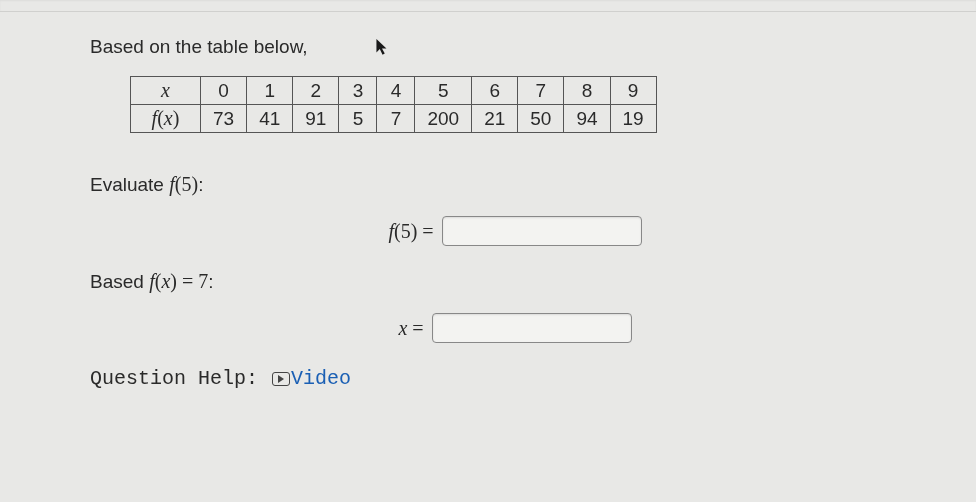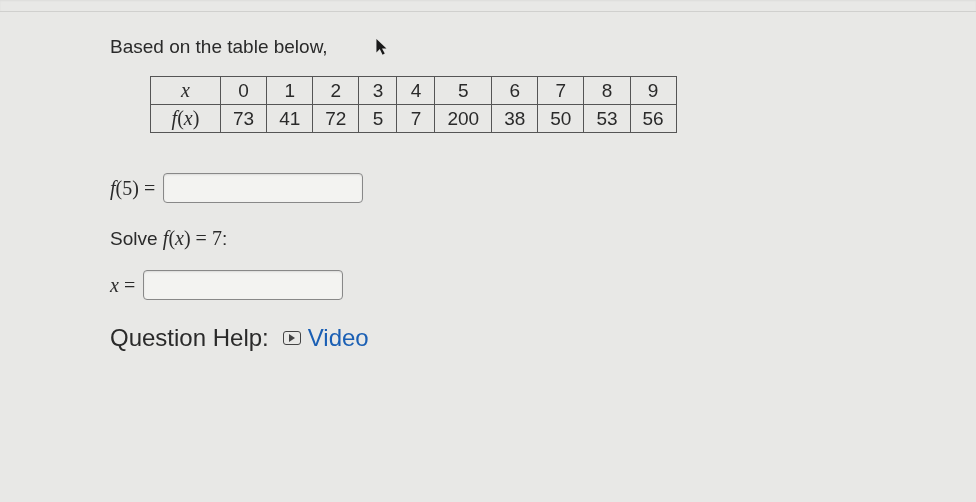--- a/index.html
+++ b/index.html
@@ -12,21 +12,20 @@
       color: #2a2a2a;
     }
     .top-border {
       height: 12px;
       background: #e8e8e6;
       border-bottom: 1px solid #d0d0ce;
       box-shadow: inset 0 1px 2px rgba(0,0,0,0.05);
     }
     .content {
       padding: 24px 36px 20px 90px;
-      margin-left: 20px;
     }
     .intro {
       font-size: 19px;
       margin-bottom: 18px;
       color: #2a2a2a;
     }
     .cursor {
       position: absolute;
       left: 375px;
       top: 38px;
@@ -62,48 +61,50 @@
     .prompt {
       font-size: 19px;
       margin-bottom: 20px;
     }
     .mathit { font-style: italic; font-family: 'Times New Roman', serif; font-size: 20px; }
     .mathrm { font-family: 'Times New Roman', serif; font-size: 20px; }
     .eq-row {
       display: flex;
       align-items: center;
       margin-bottom: 24px;
+      justify-content: center;
     }
     .eq-label {
       font-family: 'Times New Roman', serif;
       font-size: 20px;
       margin-right: 8px;
     }
     input.answer {
       border: 1px solid #888;
       border-radius: 4px;
       background: #f3f3f1;
       height: 30px;
       width: 200px;
       padding: 4px 8px;
       font-size: 16px;
       box-shadow: inset 0 1px 2px rgba(0,0,0,0.1);
     }
     .help-row {
-      font-size: 24px;
+      font-size: 20px;
       display: flex;
       align-items: center;
       gap: 14px;
+      font-family: Liberation Mono, monospace;
     }
     .video-link {
       color: #1a5fb4;
       text-decoration: none;
       display: inline-flex;
       align-items: center;
-      gap: 7px;
+      gap: 1px;
       cursor: pointer;
     }
     .video-icon {
       border: 1.5px solid #444;
       border-radius: 3px;
       width: 18px;
       height: 14px;
       display: inline-flex;
       align-items: center;
       justify-content: center;
@@ -136,41 +137,44 @@
         <td>5</td>
         <td>6</td>
         <td>7</td>
         <td>8</td>
         <td>9</td>
       </tr>
       <tr>
         <td class="fhdr"><span class="mathit">f</span>(<span class="mathit">x</span>)</td>
         <td>73</td>
         <td>41</td>
-        <td>72</td>
+        <td>91</td>
         <td>5</td>
         <td>7</td>
         <td>200</td>
-        <td>38</td>
+        <td>21</td>
         <td>50</td>
-        <td>53</td>
-        <td>56</td>
+        <td>94</td>
+        <td>19</td>
       </tr>
     </tbody>
       </table>
   </div>
 
+  <p class="prompt">
+    <span>Evaluate </span><span class="mathit">f</span><span class="mathrm">(5)</span><span>:</span>
+  </p>
 
   <div class="eq-row">
     <span class="eq-label"><span class="mathit">f</span>(5) =</span>
     <input class="answer" type="text" value="" style="">
   </div>
 
   <p class="prompt">
-    <span>Solve </span><span class="mathit">f</span><span class="mathrm">(</span><span class="mathit">x</span><span class="mathrm">) = 7</span><span>:</span>
+    <span>Based </span><span class="mathit">f</span><span class="mathrm">(</span><span class="mathit">x</span><span class="mathrm">) = 7</span><span>:</span>
   </p>
 
   <div class="eq-row">
     <span class="eq-label"><span class="mathit">x</span> =</span>
     <input class="answer" type="text" value="" style="">
   </div>
 
   <div class="help-row">
     <span>Question Help:</span>
     <a class="video-link">

